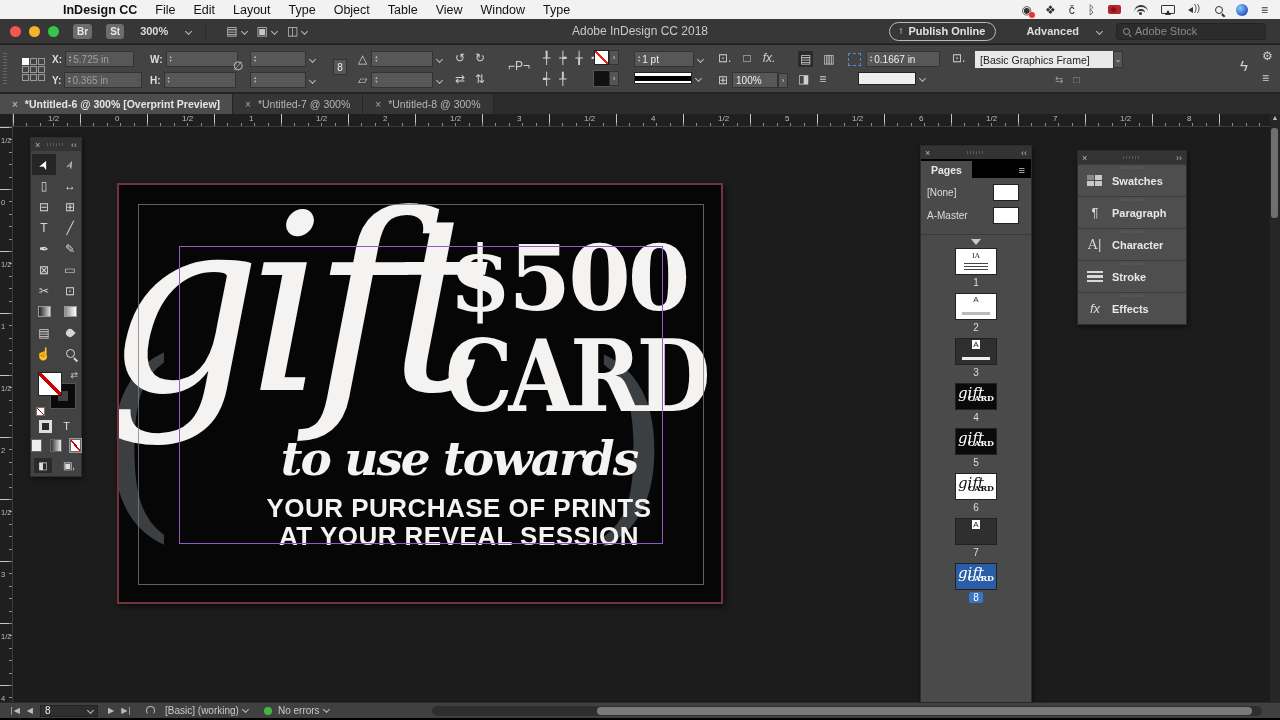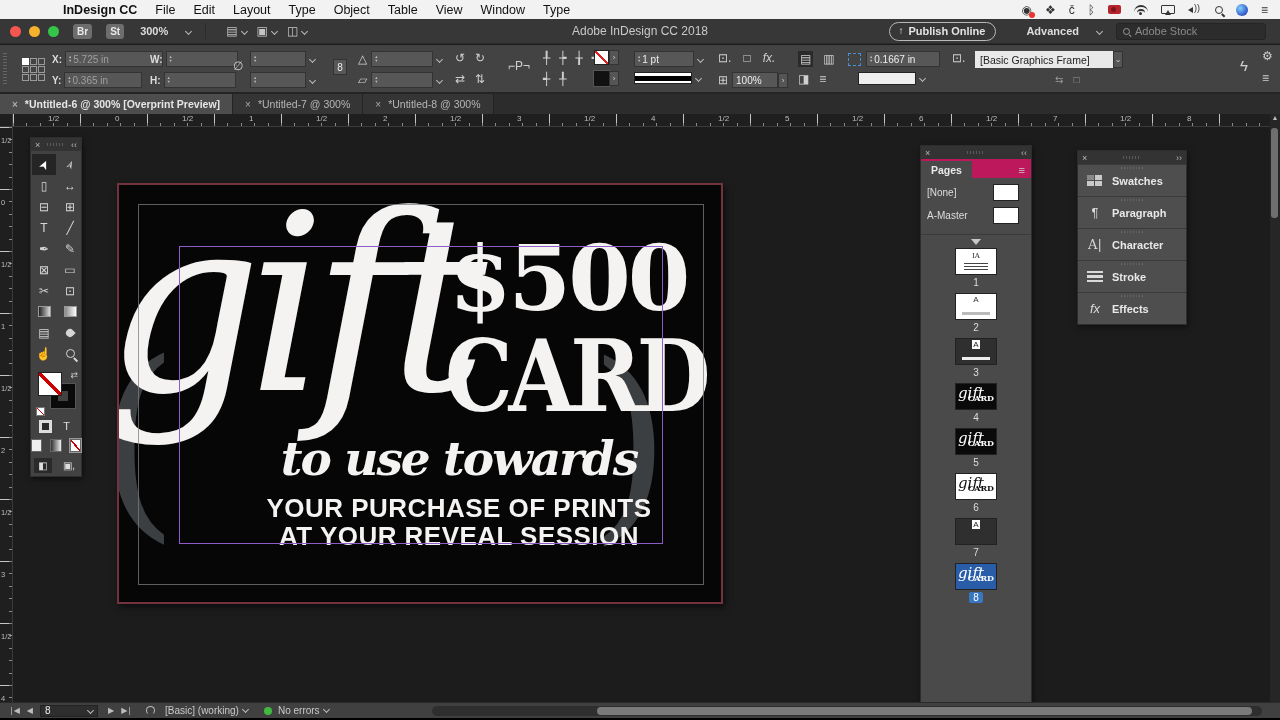--- a/index.html
+++ b/index.html
@@ -130,21 +130,21 @@
   .fmt.sq { border:3px solid #ddd; width:13px; height:13px; background:#2a2a2a; }
   .apply { width:13px; height:13px; border:1px solid #666; }
   .ap-col { background:#eee; }
   .ap-grad { background:linear-gradient(90deg,#333,#eee); }
   .ap-none { background:linear-gradient(to top right,#fff 44%, #c00 44%, #c00 56%, #fff 56%); outline:1px solid #999; }
   .viewbtn { width:18px; height:15px; display:flex; align-items:center; justify-content:center; color:#ddd; font-size:10px; }
   .viewbtn.active { background:#2a2a2a; }
 
   
   #pages-panel { position:absolute; left:907px; top:18px; width:112px; height:662px; background:#4a4a4a; border:1px solid #2d2d2d; box-shadow:1px 2px 6px rgba(0,0,0,.5); display:flex; flex-direction:column; }
-  #pages-tabrow { height:19px; background:#be185d; display:flex; align-items:flex-end; }
+  #pages-tabrow { height:19px; background:#000000; display:flex; align-items:flex-end; }
   #pages-tab { background:#4a4a4a; color:#e8e8e8; font-weight:bold; font-size:10.5px; padding:3px 10px 2px; }
   #pages-menu { margin-left:auto; color:#ccc; font-size:11px; padding:0 6px 2px; }
   #masters { padding:6px 6px 4px; border-bottom:1px solid #3a3a3a; }
   .master-row { display:flex; align-items:center; justify-content:space-between; margin-bottom:6px; }
   .master-row .mlabel { color:#ddd; font-size:10px; }
   .master-thumb { width:26px; height:17px; background:#fff; border:1px solid #222; margin-right:6px; }
   #pagelist { flex:1; overflow:hidden; padding-top:2px; position:relative; }
   #sec-arrow { width:0; height:0; border-left:5px solid transparent; border-right:5px solid transparent; border-top:6px solid #c9c9c9; margin:2px auto 3px; }
   .pageitem { display:flex; flex-direction:column; align-items:center; margin-bottom:5px; }
   .pthumb { width:42px; height:27px; border:1px solid #222; position:relative; overflow:hidden; }
@@ -276,21 +276,21 @@
         <i></i>
         <i></i>
         <i></i>
         <i></i>
         <i></i>
         <i></i>
         <i></i>
       </span>
     <span class="crow" style="left:52px; top:6px;">
       <span class="clabel">X:</span>
-      <span class="fld" style="width:98px">
+      <span class="fld" style="width:69px">
           <span class="stp">▴<br>▾</span>
           <span class="val">5.725 in</span>
         </span>
     </span>
     <span class="crow" style="left:52px; top:27px;">
       <span class="clabel">Y:</span>
       <span class="fld" style="width:78px">
           <span class="stp">▴<br>▾</span>
           <span class="val">0.365 in</span>
         </span>

